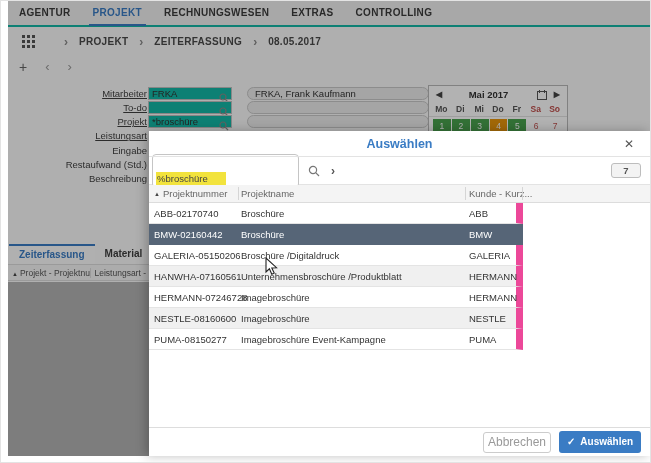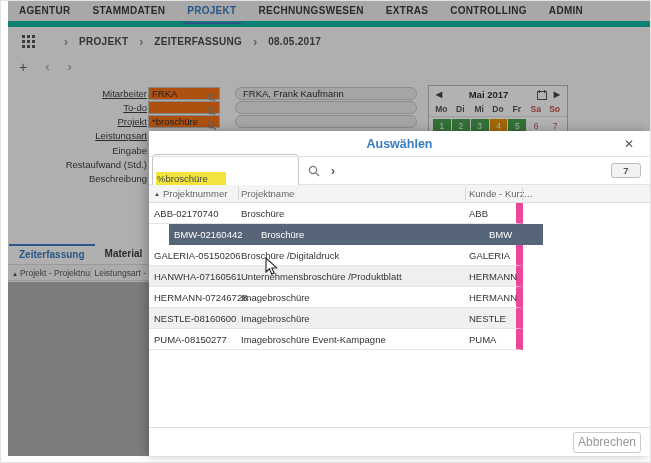--- a/index.html
+++ b/index.html
@@ -3,21 +3,21 @@
 <meta charset="utf-8">
 <style>
   html,body{margin:0;padding:0;background:#fff;}
   *{box-sizing:border-box;}
   .screen{position:relative;width:651px;height:463px;background:#fff;border:1px solid #e3e3e3;
           font-family:"Liberation Sans",sans-serif;overflow:hidden;}
   .app{position:absolute;left:7px;top:0;right:0;bottom:6px;background:#fbfbfb;overflow:hidden;}
 
   
   .menubar{position:absolute;top:0;left:0;right:0;height:26px;background:#f1f1f1;
-           border-bottom:6px solid #14b8a6;display:flex;align-items:center;}
+           border-bottom:2px solid #14b8a6;display:flex;align-items:center;}
   .menu-item{padding:0 11px;font-size:10px;font-weight:bold;color:#3c3c3c;height:26px;
              line-height:26px;position:relative;letter-spacing:.3px;white-space:nowrap;}
   .menu-item.active{color:var(--accent-blue);}
   .menu-item.active::after{content:"";position:absolute;left:7px;right:7px;bottom:0;height:2px;
              background:var(--accent-blue);}
 
   
   .breadcrumb{position:absolute;top:26px;left:0;right:0;height:29px;display:flex;align-items:center;
               padding-left:14px;font-size:10px;font-weight:bold;color:#4a4a4a;}
   .bc-grid{margin-right:18px;display:inline-flex;}
@@ -27,21 +27,21 @@
   
   .toolbar{position:absolute;top:56px;left:2px;display:flex;align-items:center;height:20px;}
   .tb-btn{color:#666;padding:0 9px;font-size:14px;line-height:20px;}
   .tb-btn.nav{color:#9a9a9a;font-size:13px;}
 
   
   .form{position:absolute;top:85px;left:0;}
   .f-row{height:14px;margin-bottom:0.3px;display:flex;align-items:center;}
   .f-label{width:139px;text-align:right;font-size:9.5px;color:#3f3f3f;white-space:nowrap;}
   .f-label.underline{text-decoration:underline;}
-  .f-lookup{margin-left:1px;width:72px;height:13px;background:#f97316;border:1px solid #c2c2c2;
+  .f-lookup{margin-left:1px;width:84px;height:13px;background:#14b8a6;border:1px solid #c2c2c2;
             position:relative;visibility:hidden;}
   .f-lookup input{position:absolute;inset:0;border:0;background:transparent;font-family:inherit;
             font-size:9.5px;color:#333;padding:0 14px 0 3px;outline:none;width:100%;}
   .f-lookup .mag{position:absolute;right:2px;top:1px;}
   .f-display{margin-left:15px;width:182px;height:13px;background:#ececec;border:1px solid #c9c9c9;
              border-radius:7px;font-size:9.5px;color:#333;line-height:11px;padding:0 7px;
              white-space:nowrap;overflow:hidden;visibility:hidden;}
   .f-row.has-input .f-lookup,.f-row.has-input .f-display{visibility:visible;}
 
   
@@ -99,21 +99,21 @@
           color:#555;}
   .m-thead{height:18px;background:#f4f4f4;border-bottom:1px solid #dcdcdc;position:relative;
           font-size:9.5px;color:#666;}
   .m-th{position:absolute;top:0;line-height:18px;white-space:nowrap;}
   .m-th .sort{font-size:6px;color:#444;margin-right:3px;vertical-align:1px;}
   .m-th.c1{left:5px;} .m-th.c2{left:92px;} .m-th.c3{left:320px;}
   .m-col-sep{position:absolute;top:2px;bottom:2px;width:1px;background:#d5d5d5;}
   .m-row{position:relative;width:374px;height:21px;border-bottom:1px solid #e4e4e4;
          border-right:7px solid #ec4899;font-size:9.5px;color:#333;background:#fff;}
   .m-row:nth-child(even){background:#f0f0f0;}
-  .m-row.selected{background:var(--selected-row);color:#fff;border-color:var(--selected-row);margin-left:20px;}
+  .m-row.selected{background:var(--selected-row);color:#fff;border-color:var(--selected-row);}
   .m-cell{position:absolute;top:0;line-height:21px;white-space:nowrap;}
   .m-cell.c1{left:5px;} .m-cell.c2{left:92px;} .m-cell.c3{left:320px;}
   .m-foot{position:absolute;left:0;right:0;bottom:0;height:29px;border-top:1px solid #ddd;
           display:flex;align-items:center;justify-content:flex-end;padding-right:9px;gap:8px;}
   .btn-cancel{width:68px;height:21px;border:1px solid #ccc;border-radius:3px;background:#fff;
           color:#999;font-size:12px;text-align:center;line-height:19px;}
   .btn-confirm{width:82px;height:22px;border-radius:3px;background:var(--accent-blue);color:#fff;
           font-size:10px;font-weight:bold;text-align:center;line-height:22px;}
   .btn-confirm .chk{margin-right:5px;font-size:10px;}
 
@@ -122,31 +122,29 @@
 </head>
 <body>
 
 <div class="screen">
   <div class="app">
 
     <div class="menubar">
 
         <div class="menu-item">AGENTUR</div>
 
-        <div class="menu-item">STAMMDATEN</div>
 
         <div class="menu-item active">PROJEKT</div>
 
         <div class="menu-item">RECHNUNGSWESEN</div>
 
         <div class="menu-item">EXTRAS</div>
 
         <div class="menu-item">CONTROLLING</div>
 
-        <div class="menu-item">ADMIN</div>
       </div>
 
     <div class="breadcrumb">
       <span class="bc-grid">
         <svg width="13" height="13" viewBox="0 0 13 13">
           <g fill="#555">
             <rect x="0" y="0" width="3" height="3"></rect>
               <rect x="5" y="0" width="3" height="3"></rect>
               <rect x="10" y="0" width="3" height="3"></rect>
             <rect x="0" y="5" width="3" height="3"></rect>
@@ -392,20 +390,23 @@
         </div>
 
         <div class="m-row">
           <div class="m-cell c1">PUMA-08150277</div>
           <div class="m-cell c2">Imagebroschüre Event-Kampagne</div>
           <div class="m-cell c3">PUMA</div>
         </div>
       </div>
     <div class="m-foot">
       <div class="btn-cancel">Abbrechen</div>
+      <div class="btn-confirm">
+        <span class="chk">✓</span><span>Auswählen</span>
+      </div>
     </div>
   </div>
 
   <div class="cursor">
     <svg width="13" height="19" viewBox="0 0 13 19">
       <path d="M1,1 L1,15 L4.4,11.8 L6.8,17.2 L9.2,16.1 L6.8,10.9 L11.5,10.7 Z" fill="#fff" stroke="#222" stroke-width="1.1"></path>
     </svg>
   </div>
 </div>
 

